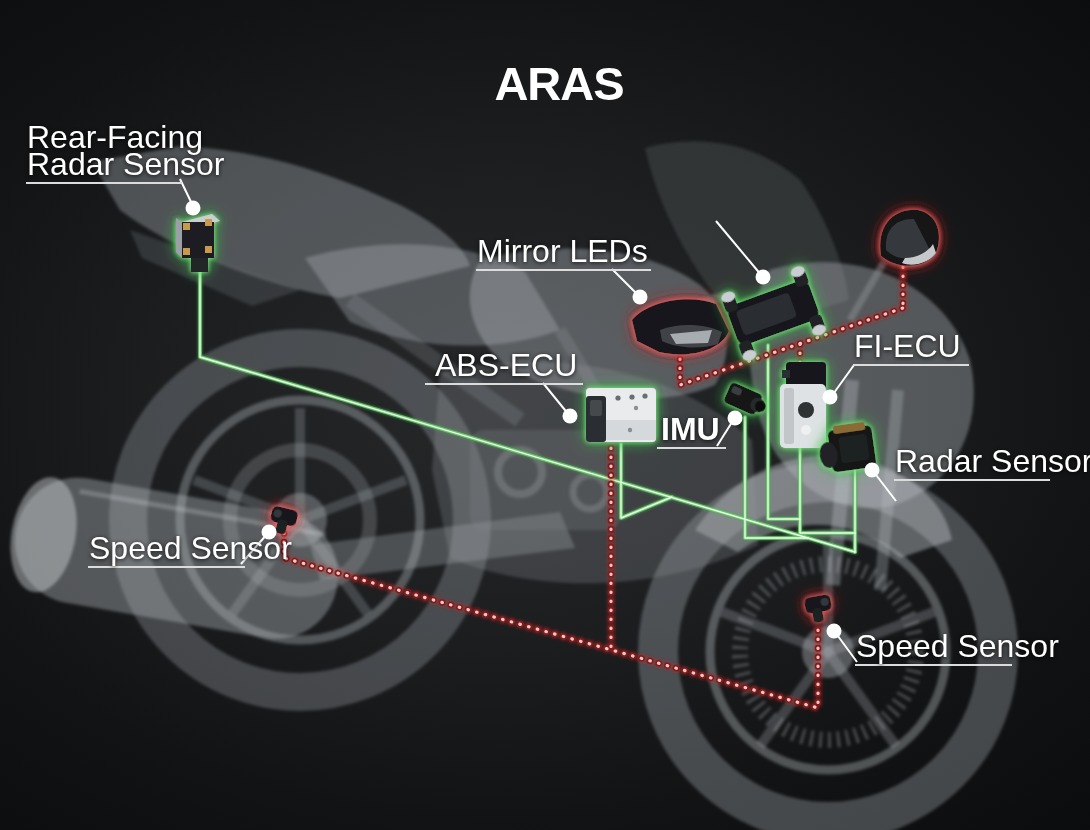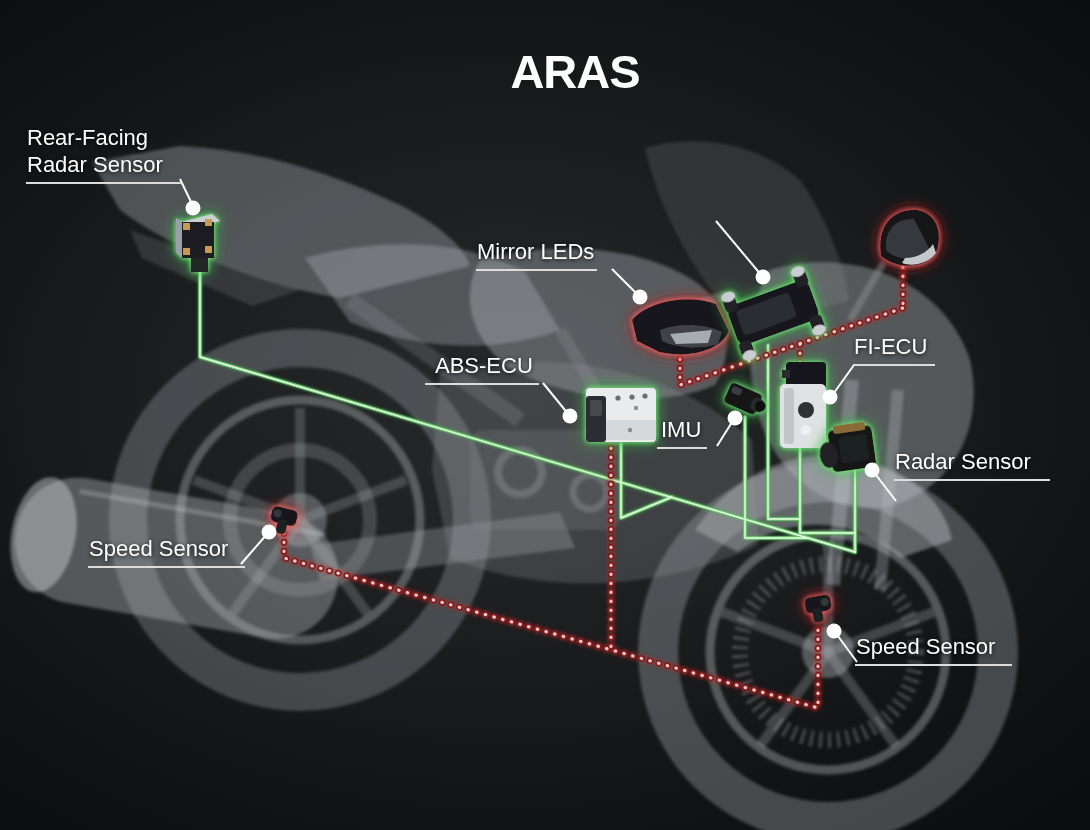--- a/index.html
+++ b/index.html
@@ -4,27 +4,27 @@
 <style>
   html,body{margin:0;padding:0;background:#000;}
   .stage{
     position:relative;width:1090px;height:830px;overflow:hidden;
     background:
       radial-gradient(ellipse 900px 620px at 46% 48%, #26282a 0%, #1b1d1f 40%, #121314 68%, #0a0b0c 100%);
     font-family:"Liberation Sans", sans-serif;
   }
   svg.scene{position:absolute;left:0;top:0;}
   .title{
-    position:absolute;top:44px;left:50%;transform:translateX(-50%);margin-left:30px;
+    position:absolute;top:56px;left:50%;transform:translateX(-50%);margin-left:14px;
     display:flex;align-items:flex-start;white-space:nowrap;color:#fff;
   }
   .title .main{font-size:47px;font-weight:900;letter-spacing:-1px;}
   .title .sub{font-size:34px;font-weight:700;letter-spacing:-0.5px;}
   .lbl{
-    position:absolute;color:#fff;font-size:22px;font-weight:400;line-height:27px;
+    position:absolute;color:#fff;font-size:32px;font-weight:400;line-height:27px;
     white-space:nowrap;border-bottom:2px solid #dcdcdc;padding:0 3px 4px 1px;
     text-shadow:0 1px 4px rgba(0,0,0,.85);
   }
 </style>
 </head>
 <body>
 
 <div class="stage">
 
 <svg class="scene" width="1090" height="830" viewBox="0 0 1090 830">
@@ -268,21 +268,21 @@
 
 
 <div class="lbl" style="left:476px;top:238px;">
   <span>Mirror LEDs</span>
 </div>
 
 <div class="lbl" style="left:425px;top:352px;padding-left:10px;padding-right:6px;">
   <span>ABS-ECU</span>
 </div>
 
-<div class="lbl" style="left:657px;top:416px;padding:0 6px 4px 4px;">
+<div class="lbl" style="left:657px;top:416px;padding:0 6px 4px 4px;font-weight:bold;">
   <span>IMU</span>
 </div>
 
 <div class="lbl" style="left:853px;top:333px;padding-right:8px;text-align:right;">
   <span>FI-ECU</span>
 </div>
 
 <div class="lbl" style="left:894px;top:448px;width:152px;">
   <div>Radar Sensor</div>
 </div>

